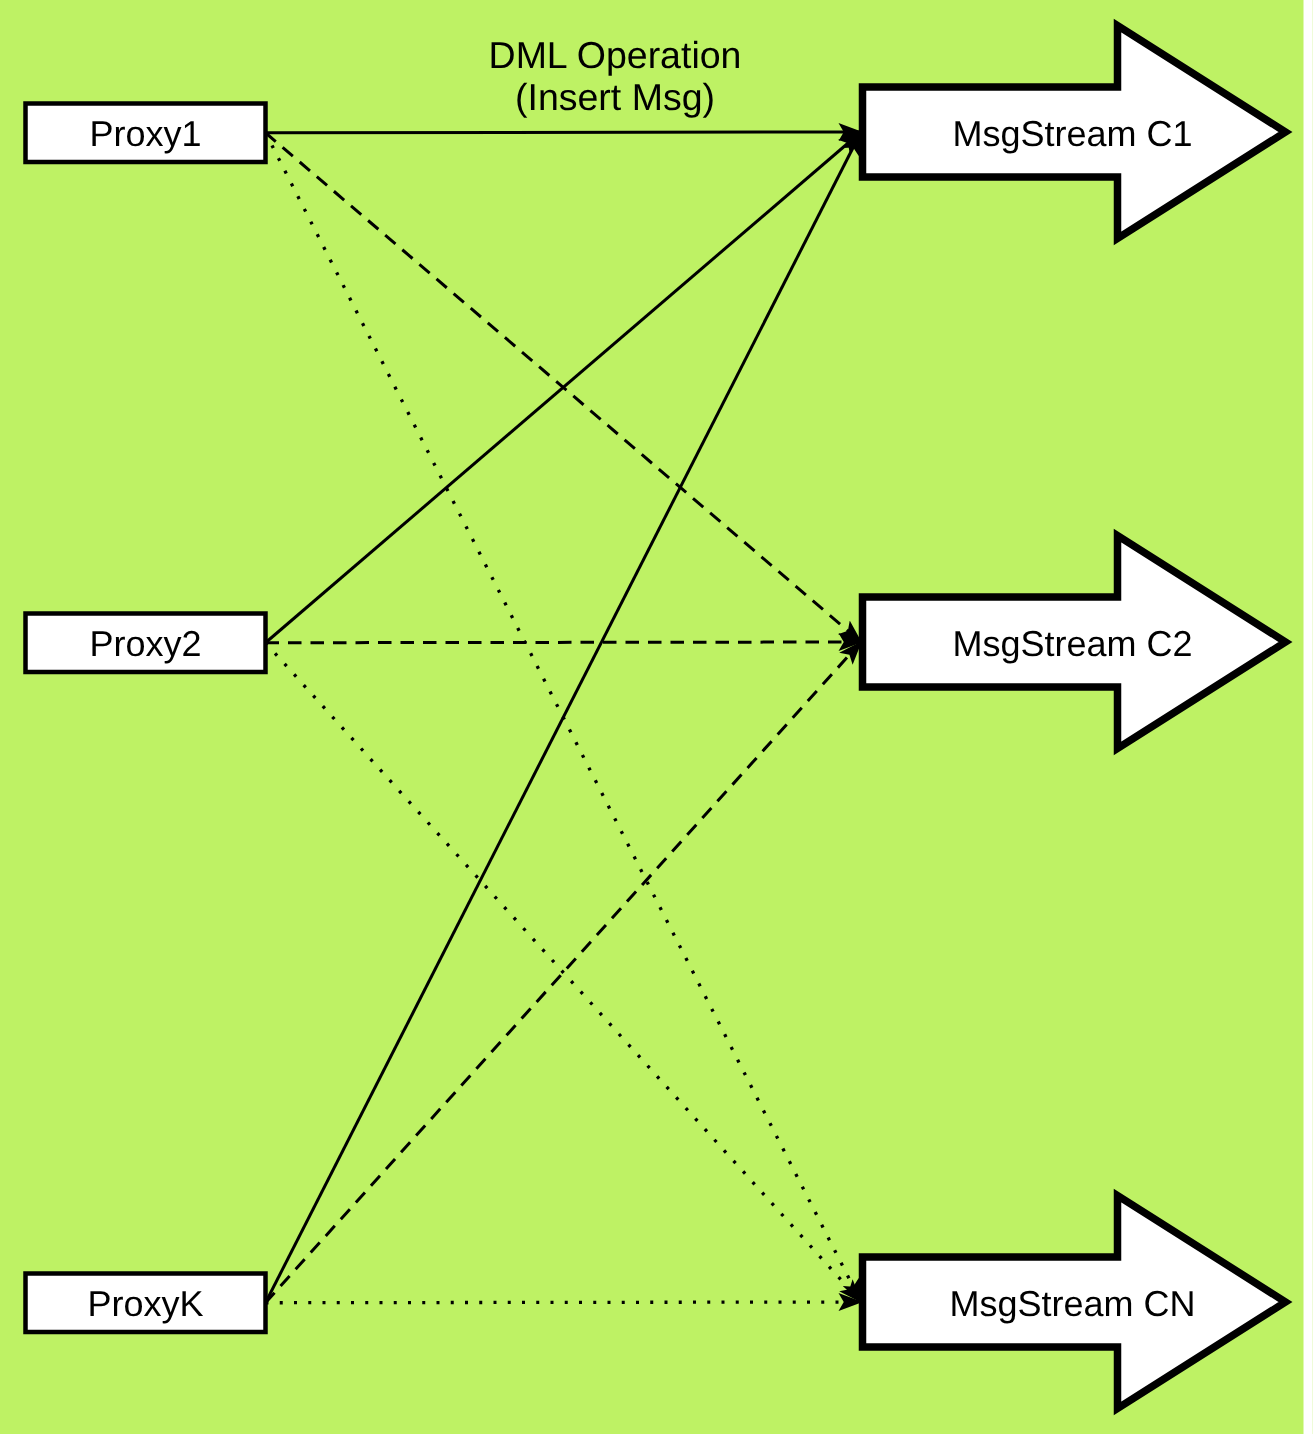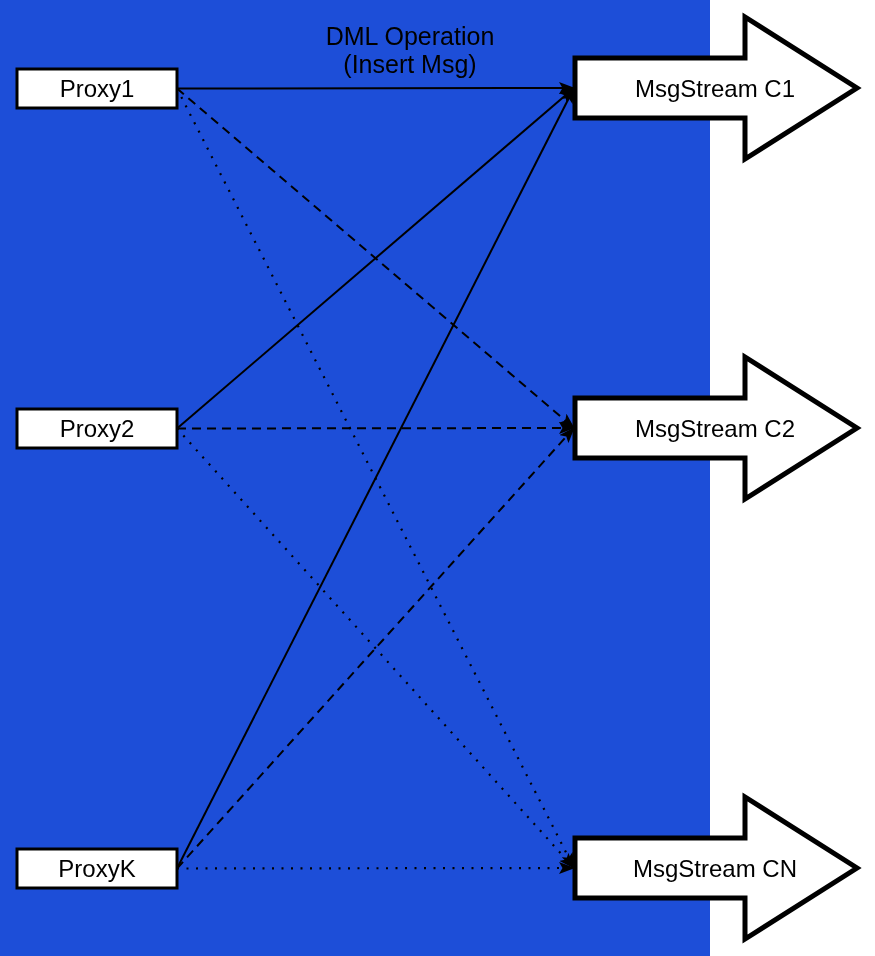--- a/index.html
+++ b/index.html
@@ -2,23 +2,23 @@
 <html><head>
 <meta charset="utf-8">
 <style>
   html, body {
     margin: 0;
     padding: 0;
     background: #ffffff;
   }
   .canvas {
     position: relative;
-    width: 710px;
+    width: 869px;
     height: 956px;
-    background: #1d4ed8;
+    background: #bef264;
     font-family: "Liberation Sans", sans-serif;
     text-decoration: underline;
   }
   svg { display: block; }
   .node-label {
     font-family: "Liberation Sans", sans-serif;
     font-size: 24px;
     fill: #000000;
   }
   .annotation-label {

